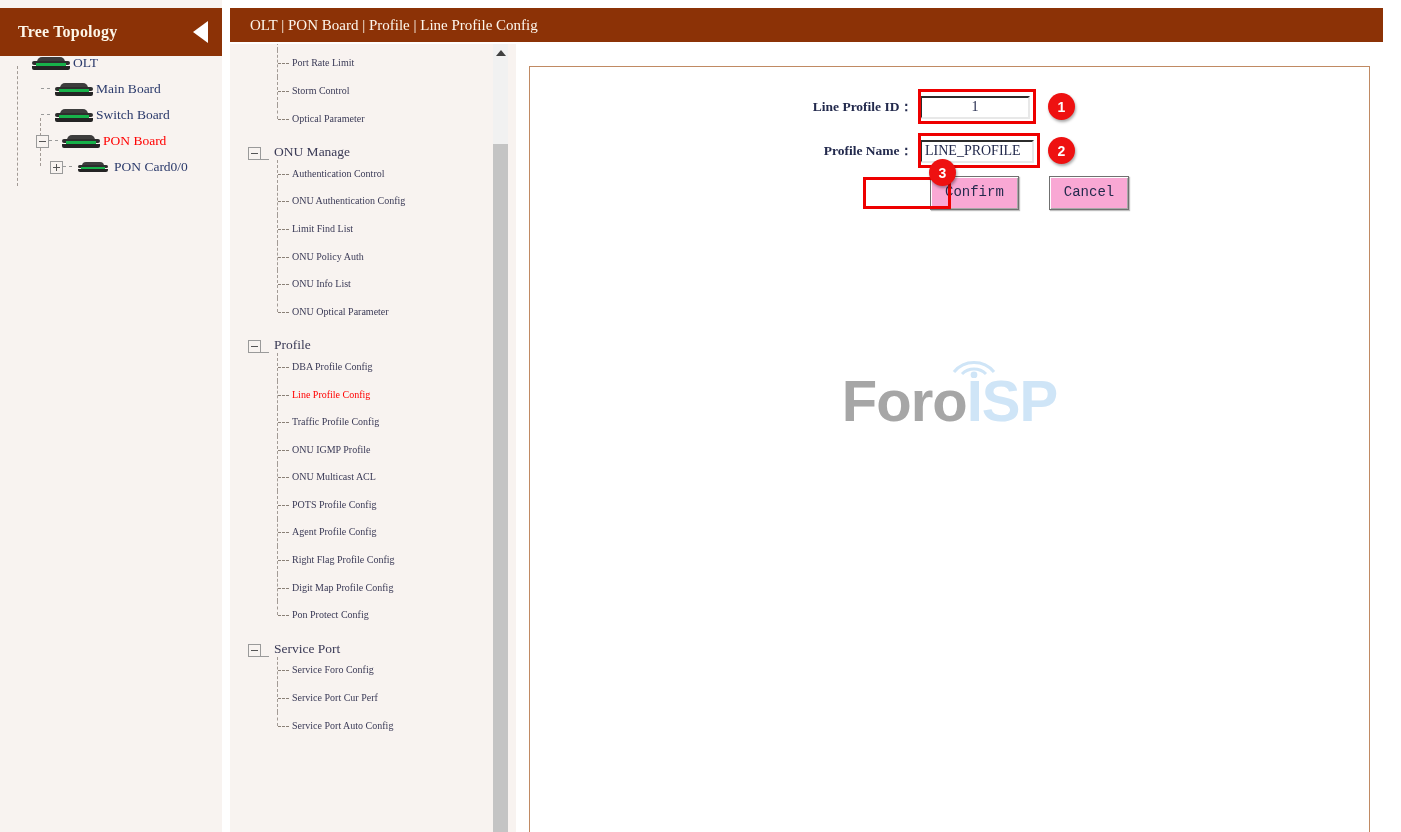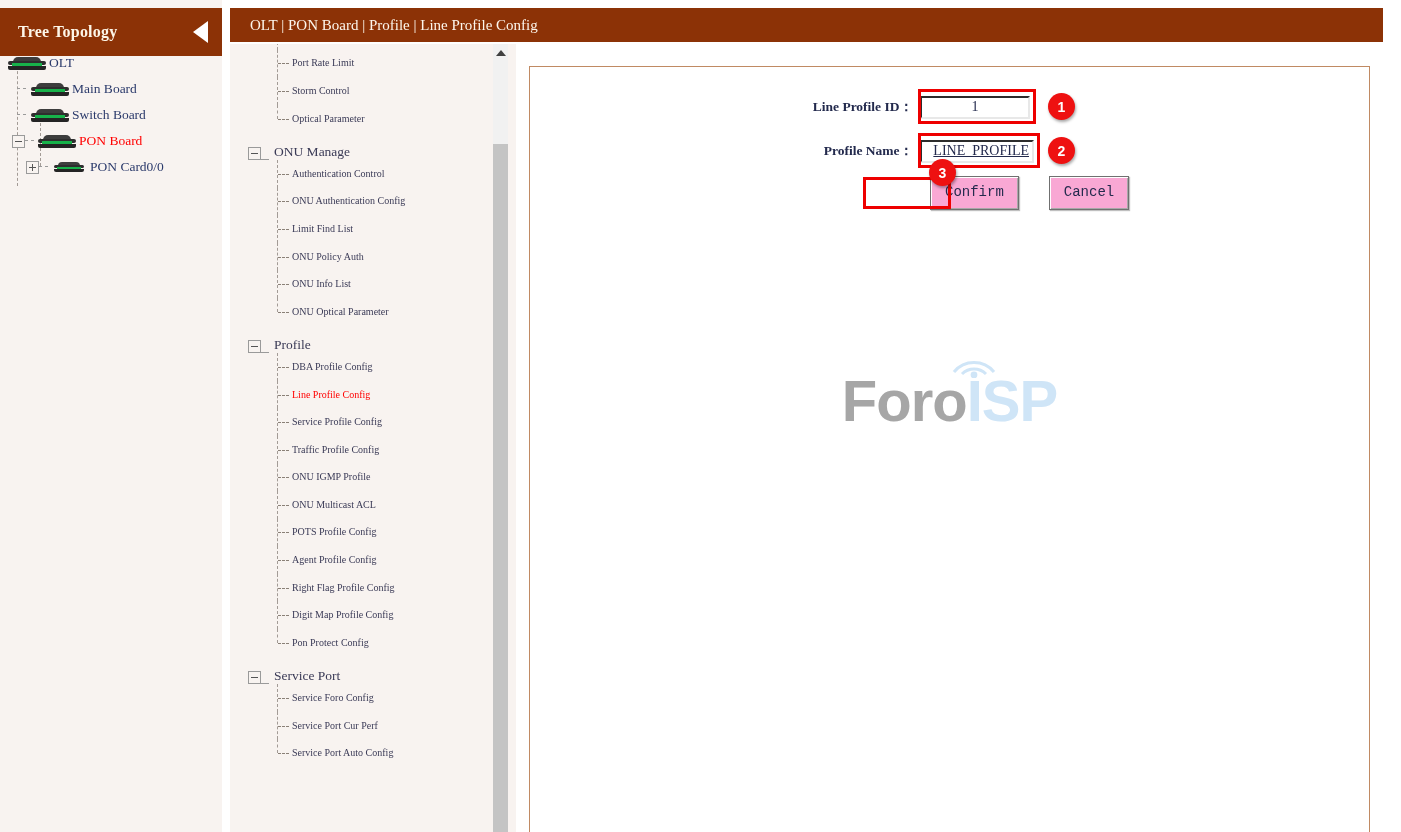--- a/index.html
+++ b/index.html
@@ -52,20 +52,21 @@
     cursor: pointer;
   }
 
   #tree-body {
     position: absolute;
     left: 0; top: 42px;
     width: 198px;
     bottom: 0;
     padding-top: 8px;
     box-sizing: border-box;
+    padding-left: 24px;
   }
 
   .tnode {
     position: relative;
     height: 26px;
     display: flex;
     align-items: center;
     font-size: 13.5px;
     color: #2b3a6b;
     white-space: nowrap;
@@ -330,22 +331,21 @@
     box-sizing: border-box;
     padding: 0 3px;
     outline: none;
   }
   #inp-id {
     width: 110px;
     text-align: center;
   }
   #inp-name {
     width: 114px;
-    text-align: right;
-    text-decoration: underline;
+    text-align: left;
   }
 
   .btnrow {
     display: flex;
     align-items: center;
     height: 40px;
     padding-left: 400px;
     gap: 30px;
     position: relative;
   }
@@ -581,27 +581,20 @@
           <span class="v"></span>
           <span class="h"></span>
         </span>
         <span class="ilbl active">Line Profile Config</span>
       </div>
       <div class="m-item">
         <span class="tee">
           <span class="v"></span>
           <span class="h"></span>
         </span>
-        <span class="ilbl">Service Profile Config</span>
-      </div>
-      <div class="m-item">
-        <span class="tee">
-          <span class="v"></span>
-          <span class="h"></span>
-        </span>
         <span class="ilbl">Traffic Profile Config</span>
       </div>
       <div class="m-item">
         <span class="tee">
           <span class="v"></span>
           <span class="h"></span>
         </span>
         <span class="ilbl">ONU IGMP Profile</span>
       </div>
       <div class="m-item">

